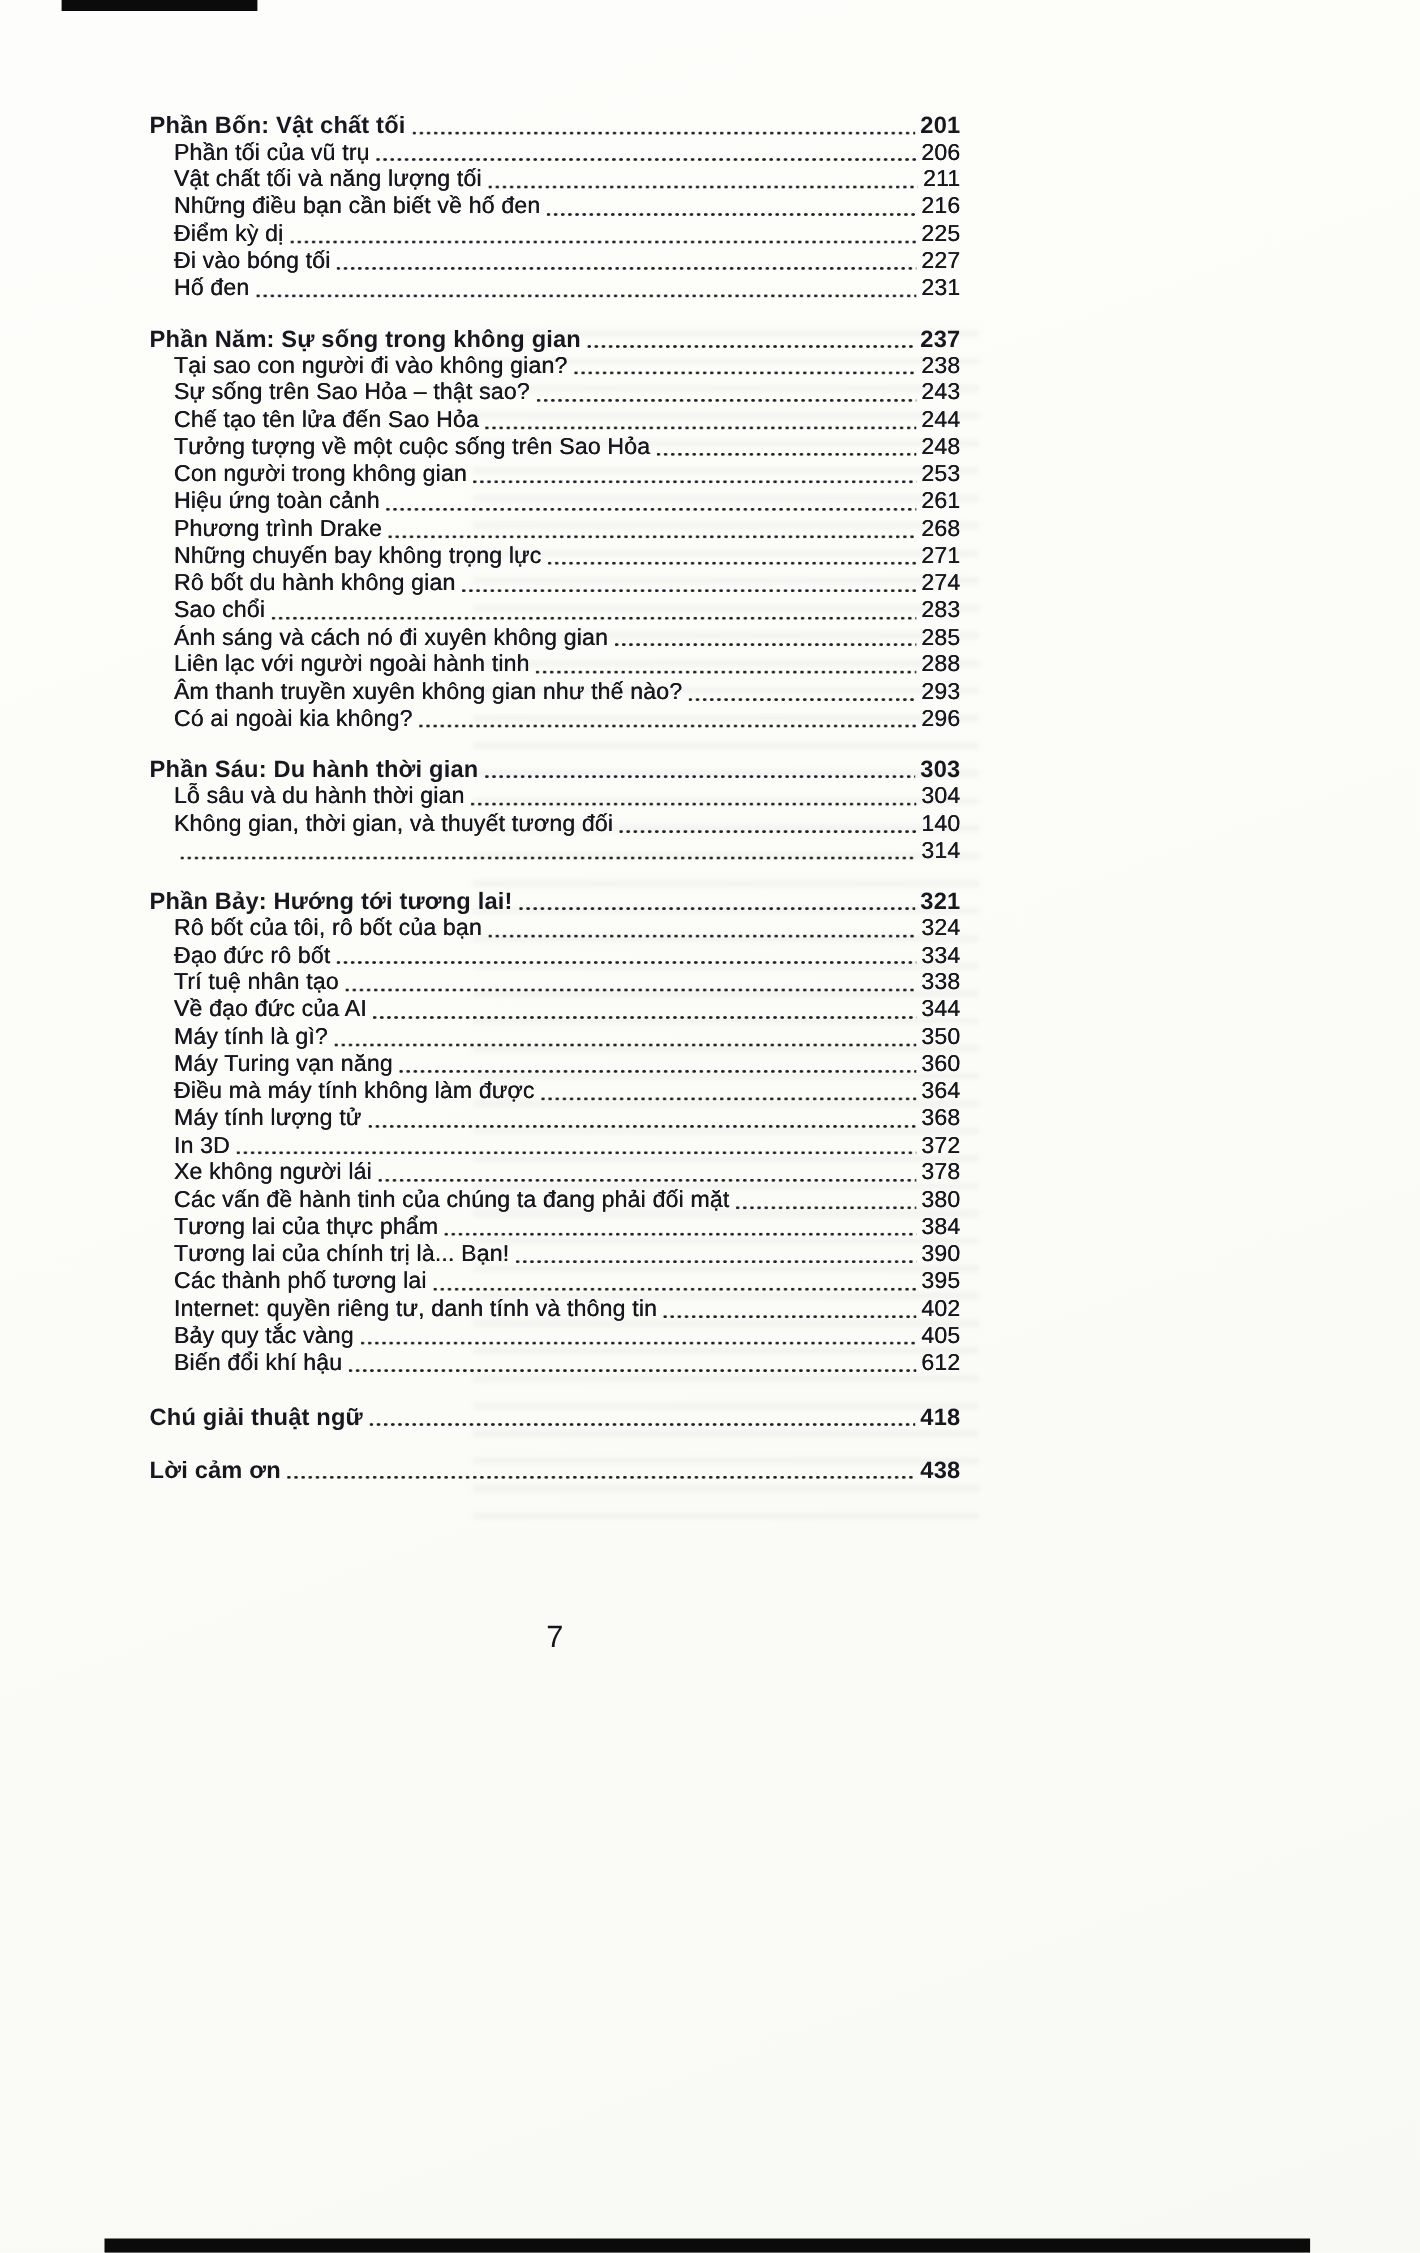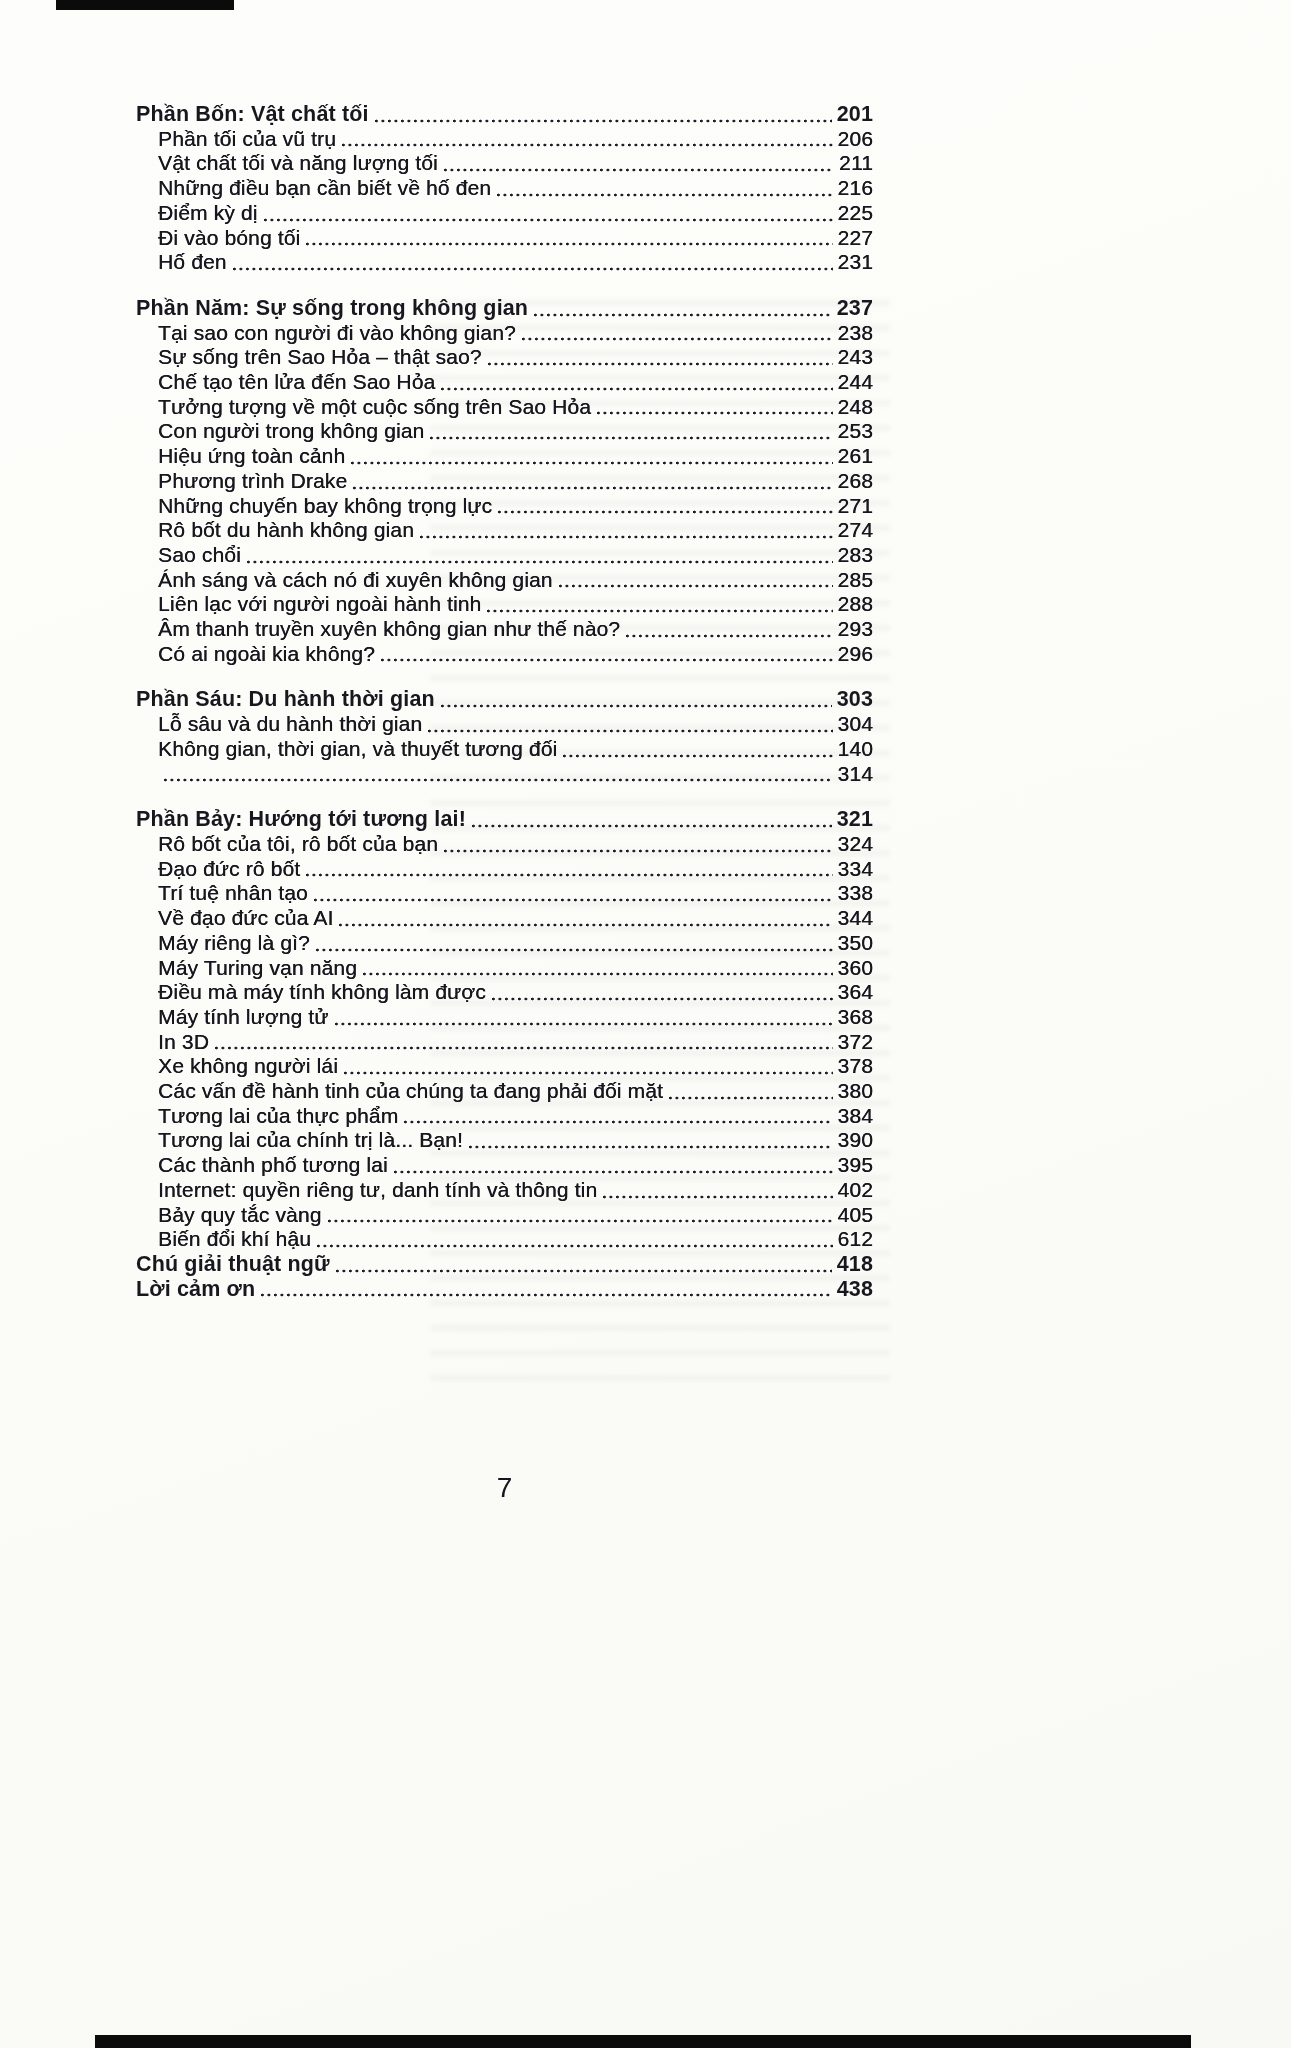--- a/index.html
+++ b/index.html
@@ -89,20 +89,21 @@
   .toc-section:first-child { margin-top: 0; }
   .section-header {
     font-weight: 700;
     font-size: 21.5px;
     text-shadow: none;
   }
   .entry { padding-left: 22px; }
   .back-matter {
     font-weight: 700;
     font-size: 21.5px;
+    margin-top: 24px;
     text-shadow: none;
   }
   .page-number {
     position: absolute;
     top: 1472px;
     left: 136px;
     width: 737px;
     text-align: center;
     font-size: 28px;
     font-weight: 500;
@@ -307,21 +308,21 @@
     <span class="pagenum">338</span>
   </div>
 
   <div class="toc-row entry">
     <span class="title">Về đạo đức của AI</span>
     <span class="leader"></span>
     <span class="pagenum">344</span>
   </div>
 
   <div class="toc-row entry">
-    <span class="title">Máy riêng là gì?</span>
+    <span class="title">Máy tính là gì?</span>
     <span class="leader"></span>
     <span class="pagenum">350</span>
   </div>
 
   <div class="toc-row entry">
     <span class="title">Máy Turing vạn năng</span>
     <span class="leader"></span>
     <span class="pagenum">360</span>
   </div>
 

